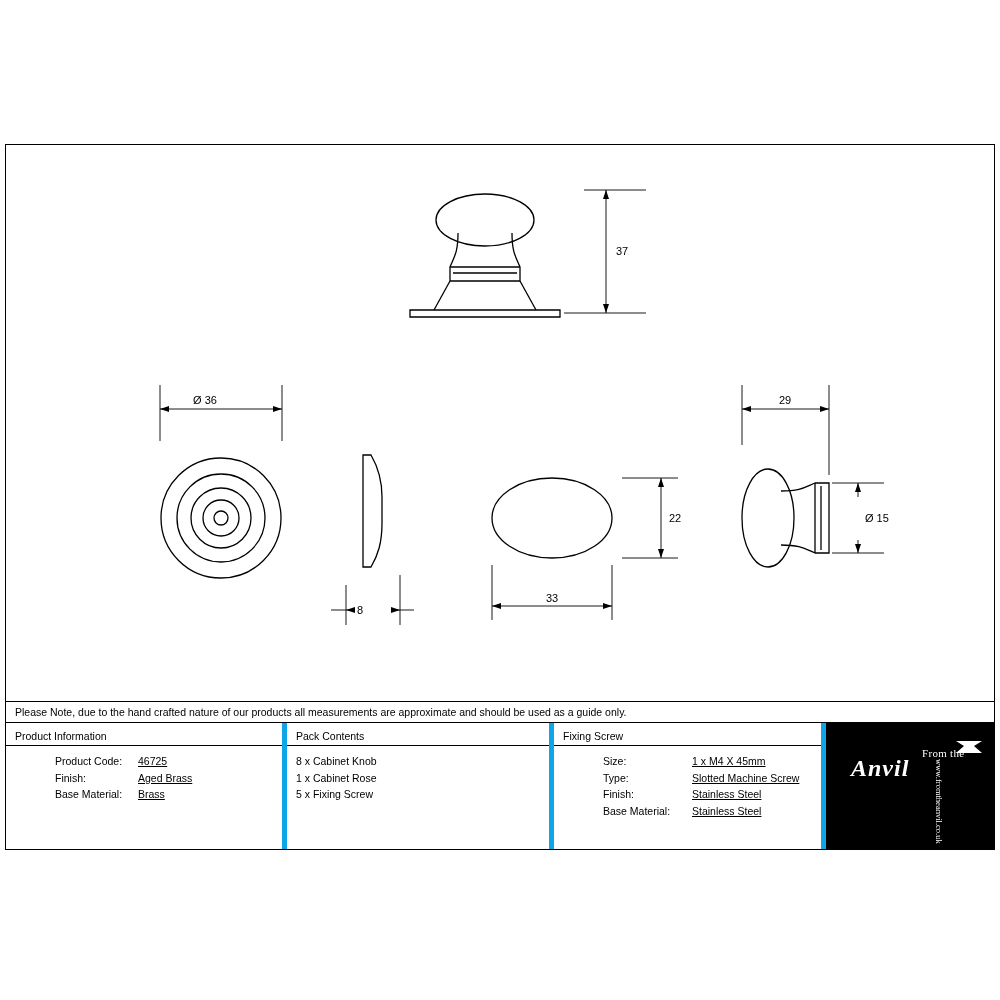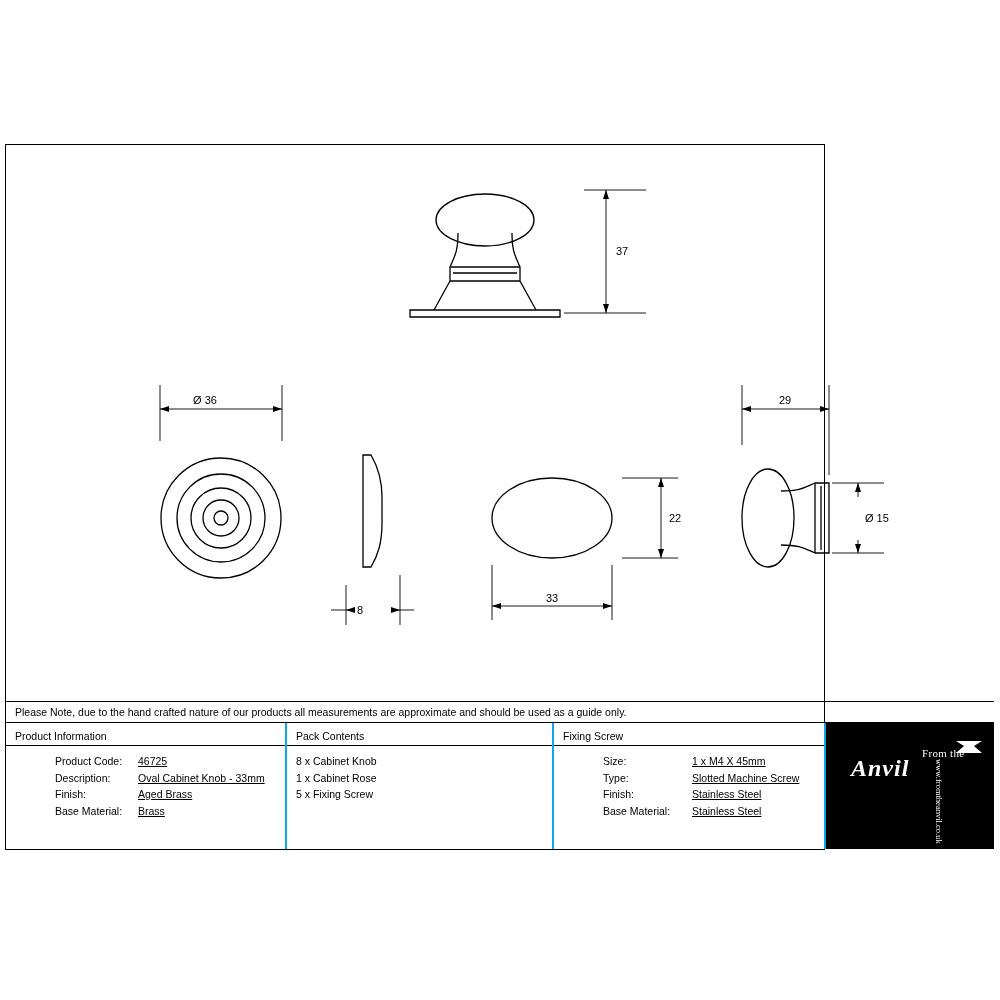--- a/index.html
+++ b/index.html
@@ -12,21 +12,21 @@
     height: 1000px;
     font-family: "Liberation Sans", sans-serif;
     color: #000000;
     position: relative;
     overflow: hidden;
   }
   #sheet {
     position: absolute;
     left: 5px;
     top: 144px;
-    width: 820px;
+    width: 990px;
     height: 706px;
     border: 1px solid #000;
     box-sizing: border-box;
   }
   .draw-area {
     position: absolute;
     left: 0;
     top: 0;
     width: 988px;
     height: 556px;
@@ -48,21 +48,21 @@
   .info-row {
     position: absolute;
     left: 0;
     top: 578px;
     width: 988px;
     height: 126px;
     display: flex;
   }
   .info-col {
     box-sizing: border-box;
-    border-right: 2px solid #0ea5e9;
+    border-right: 5px solid #0ea5e9;
     height: 126px;
     position: relative;
   }
   .col-1 { width: 281px; }
   .col-2 { width: 267px; }
   .col-3 { width: 272px; }
   .col-4 { width: 168px; border-right: none; background: #000; }
   .col-head {
     font-size: 10.5px;
     padding: 7px 0 0 9px;
@@ -243,24 +243,20 @@
 
   <div class="info-row">
 
     <div class="info-col col-1">
       <div class="col-head">Product Information</div>
       <div class="col-head-line"></div>
       <div class="col-body">
         <div class="kv">
           <span class="k">Product Code:</span>
           <span class="v">46725</span>
-        </div>
-        <div class="kv">
-          <span class="k">Description:</span>
-          <span class="v">Oval Cabinet Knob - 33mm</span>
         </div>
         <div class="kv">
           <span class="k">Finish:</span>
           <span class="v">Aged Brass</span>
         </div>
         <div class="kv">
           <span class="k">Base Material:</span>
           <span class="v">Brass</span>
         </div>
       </div>

